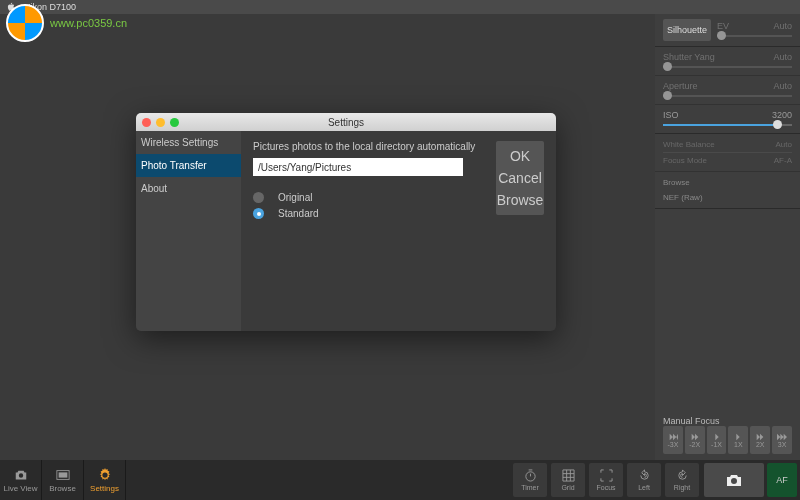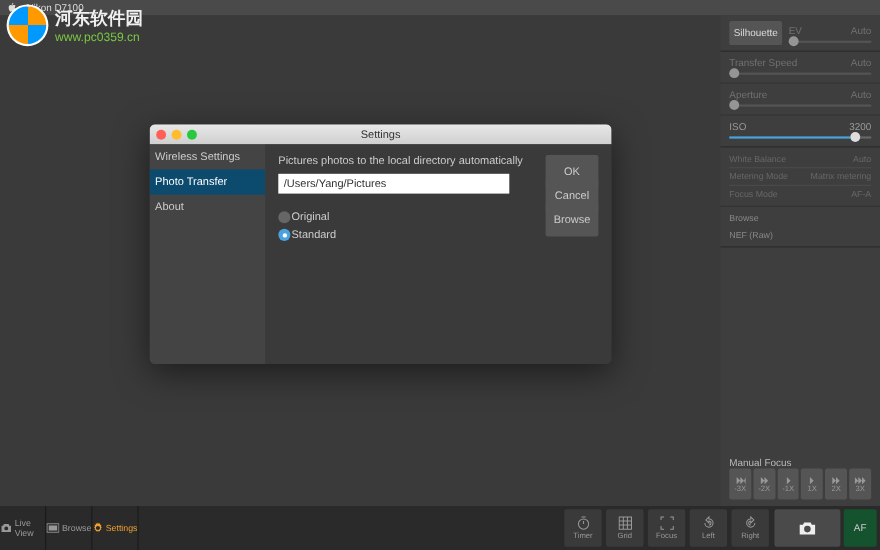--- a/index.html
+++ b/index.html
@@ -20,21 +20,21 @@
 .r-thumb{position:absolute;width:9px;height:9px;background:#ddd;border-radius:50%;top:-4px}
 .r-track.blue{background:linear-gradient(to right,#4aa3df 85%,#666 85%)}
 .sil-btn{display:inline-block;background:#555;padding:6px 4px;font-size:9px;color:#ddd;border-radius:2px}
 .sel-row{display:flex;justify-content:space-between;font-size:8px;color:#888;padding:3px 0;border-top:1px solid #555}
 .sel-row:first-child{border-top:none}
 .mf{padding:6px 8px}
 .mf-title{font-size:9px;color:#bbb;margin-bottom:0}
 .mf-btns{display:flex;gap:2px}
 .mf-btn{flex:1;background:#555;height:28px;display:flex;flex-direction:column;align-items:center;justify-content:center;font-size:7px;color:#999;border-radius:2px}
 .mf-btn svg{width:10px;height:8px;fill:#999}
-.bb{width:42px;height:40px;display:flex;flex-direction:row;align-items:center;justify-content:center;gap:2px;font-size:8px;color:#999;border-right:1px solid #1a1a1a}
+.bb{width:42px;height:40px;display:flex;flex-direction:column;align-items:center;justify-content:center;gap:2px;font-size:8px;color:#999;border-right:1px solid #1a1a1a}
 .bb svg{width:14px;height:14px;fill:#999}
 .bb.active{color:#f0a030}
 .bb.active svg{fill:#f0a030}
 .bb-spacer{flex:1}
 .bb2{width:34px;height:34px;margin:3px 2px;display:flex;flex-direction:column;align-items:center;justify-content:center;gap:2px;font-size:7px;color:#999;background:#3a3a3a;border-radius:2px}
 .bb2 svg{width:13px;height:13px;fill:#999}
 .cap{width:60px;height:34px;margin:3px 3px;background:#4a4a4a;border-radius:2px;display:flex;align-items:center;justify-content:center}
 .cap svg{width:18px;height:14px;fill:#eee}
 .af{width:30px;height:34px;margin:3px 3px 3px 0;background:#14532d;border-radius:2px;display:flex;align-items:center;justify-content:center;font-size:9px;color:#ccc}
 .dialog{position:absolute;top:113px;left:136px;width:420px;height:218px;background:#3a3a3a;border-radius:5px;box-shadow:0 8px 30px rgba(0,0,0,.5);overflow:hidden;z-index:10}
@@ -43,67 +43,66 @@
 .tdot{width:9px;height:9px;border-radius:50%}
 .tdot.r{background:#ff5f56}.tdot.y{background:#ffbd2e}.tdot.g{background:#27c93f}
 .dlg-title-text{position:absolute;left:0;right:0;text-align:center;font-size:10px;color:#333}
 .dlg-body{display:flex;height:200px}
 .dlg-side{width:105px;background:#444}
 .side-item{padding:6px 5px;font-size:10px;color:#ccc;cursor:pointer}
 .side-item.sel{background:#0c4a6e;color:#fff}
 .dlg-content{flex:1;padding:10px 12px;position:relative}
 .dlg-label{font-size:10px;color:#ccc;margin-bottom:6px}
 .dlg-input{width:210px;height:18px;background:#fff;border:none;padding:0 5px;font-size:10px;color:#333}
-.dlg-btn{position:absolute;width:48px;height:30px;background:#555;color:#ccc;font-size:10px;border:none;border-radius:2px;cursor:pointer}
+.dlg-btn{position:absolute;width:48px;height:30px;background:#555;color:#ccc;font-size:14px;border:none;border-radius:2px;cursor:pointer}
 .btn-ok{top:10px;right:12px}
 .btn-cancel{top:32px;right:12px}
 .btn-browse{top:54px;right:12px}
 .radios{margin-top:16px}
-.radio{display:flex;align-items:flex-end;gap:1px;margin:5px 0;font-size:10px;color:#ccc}
+.radio{display:flex;align-items:flex-end;gap:14px;margin:5px 0;font-size:10px;color:#ccc}
 .rdot{width:11px;height:11px;border-radius:50%;background:#666;position:relative}
 .rdot.on{background:#4aa3df}
 .rdot.on::after{content:"";position:absolute;width:4px;height:4px;background:#fff;border-radius:50%;top:3.5px;left:3.5px}
 .dim{opacity:.55}
 </style>
 </head>
 <body>
 
 <div class="menubar">
   <svg class="apple" viewBox="0 0 16 16">
       <path d="M12 8c0-2 1-3 1-3s-1-1-3-1c-1 0-2 1-2 1s-1-1-2-1c-2 0-3 2-3 4 0 3 2 6 3 6 1 0 1-1 2-1s1 1 2 1c1 0 3-3 3-5-1 0-1-1-1-1zM9 3c1-1 1-2 1-2s-1 0-2 1c0 1-1 1 0 2 0 0 1 0 1-1z"></path>
     </svg>
   <span>Nikon D7100</span>
 </div>
 
 <div class="watermark">
   <div class="wm-icon"></div>
   <div class="wm-text">
-    <div class="wm-cn">河东软件园</div>
     <div class="wm-url">www.pc0359.cn</div>
   </div>
 </div>
 
 <div class="main"></div>
 
 <div class="right-panel">
-  <div class="r-block" style="display:flex;gap:6px;align-items:flex-end">
+  <div class="r-block" style="display:flex;gap:6px;align-items:center">
     <span class="sil-btn">Silhouette</span>
     <div style="flex:1" class="dim">
       <div class="r-row">
           <span>EV</span>
           <span>Auto</span>
         </div>
       <div class="r-track">
           <div class="r-thumb" style="left:0"></div>
         </div>
     </div>
   </div>
   <div class="r-block dim">
     <div class="r-row">
-        <span>Transfer Speed</span>
+        <span>Shutter Yang</span>
         <span>Auto</span>
       </div>
     <div class="r-track">
         <div class="r-thumb" style="left:0"></div>
       </div>
   </div>
   <div class="r-block dim">
     <div class="r-row">
         <span>Aperture</span>
         <span>Auto</span>
@@ -118,24 +117,20 @@
         <span>3200</span>
       </div>
     <div class="r-track blue">
         <div class="r-thumb" style="left:85%"></div>
       </div>
   </div>
   <div class="r-block dim" style="padding:3px 8px">
     <div class="sel-row">
         <span>White Balance</span>
         <span>Auto</span>
-      </div>
-    <div class="sel-row">
-        <span>Metering Mode</span>
-        <span>Matrix metering</span>
       </div>
     <div class="sel-row">
         <span>Focus Mode</span>
         <span>AF-A</span>
       </div>
   </div>
   <div class="r-block" style="padding:3px 8px">
     <div class="sel-row" style="border:none">
         <span>Browse</span>
         <span></span>

